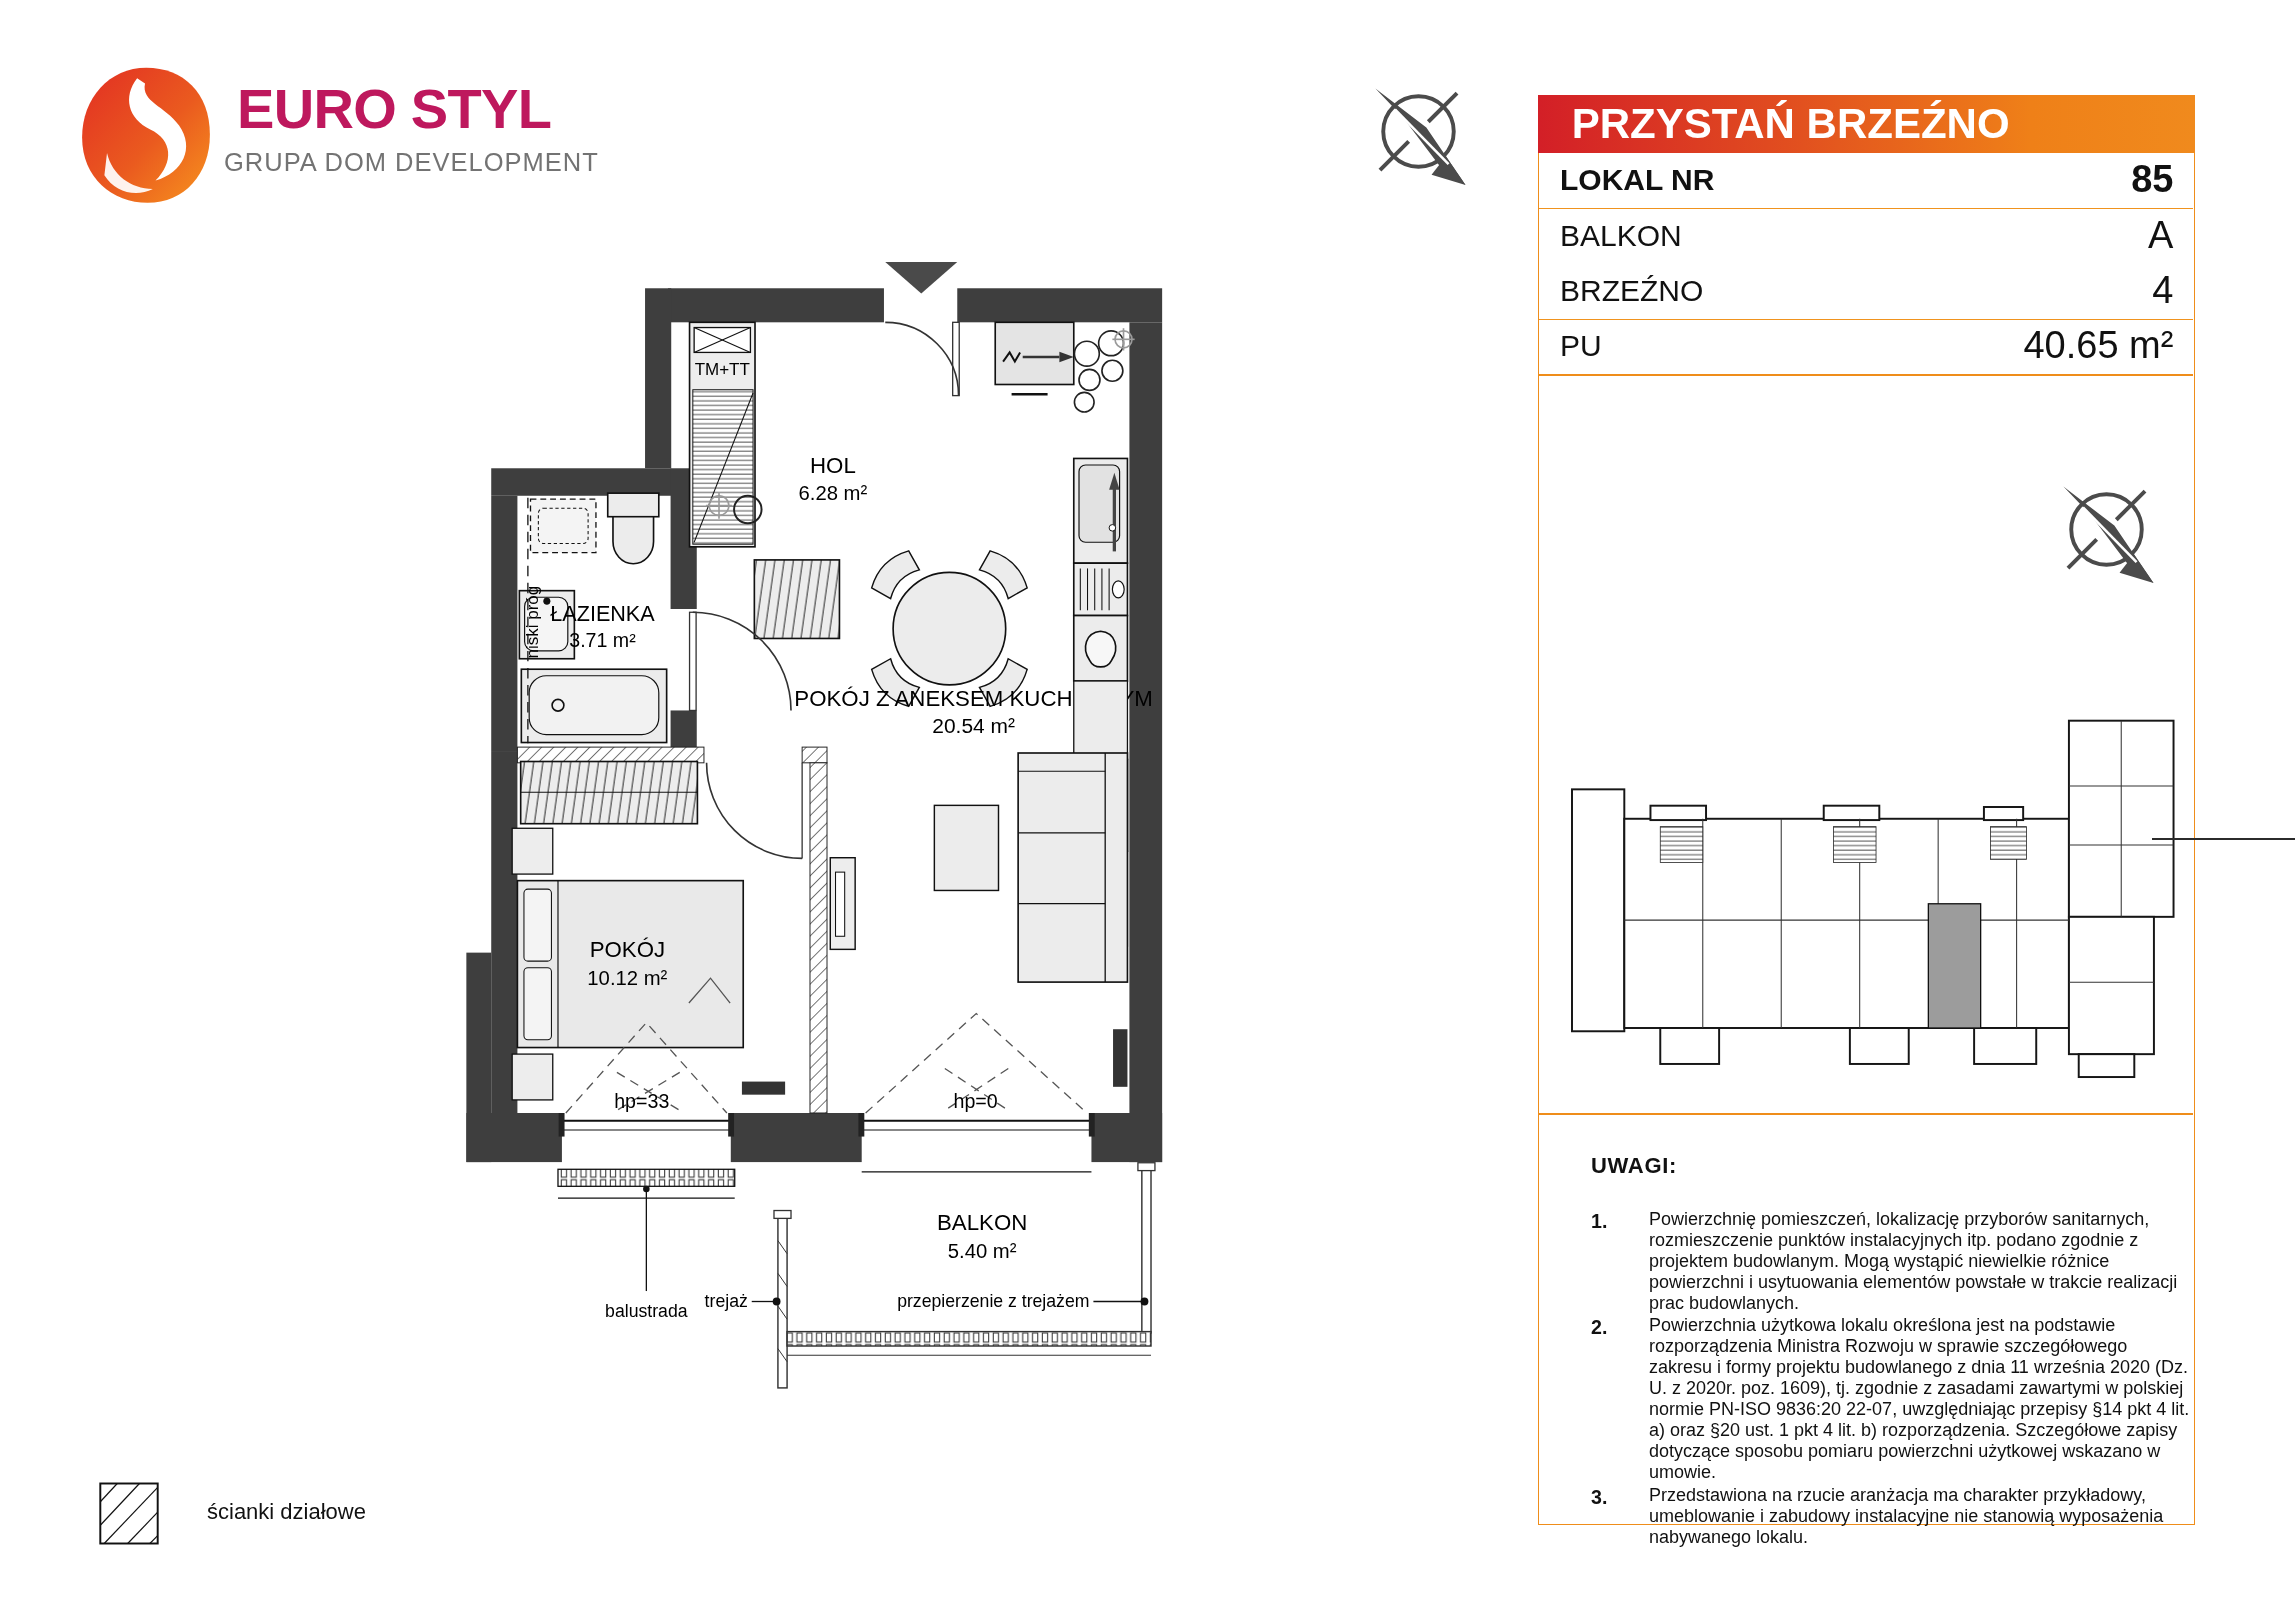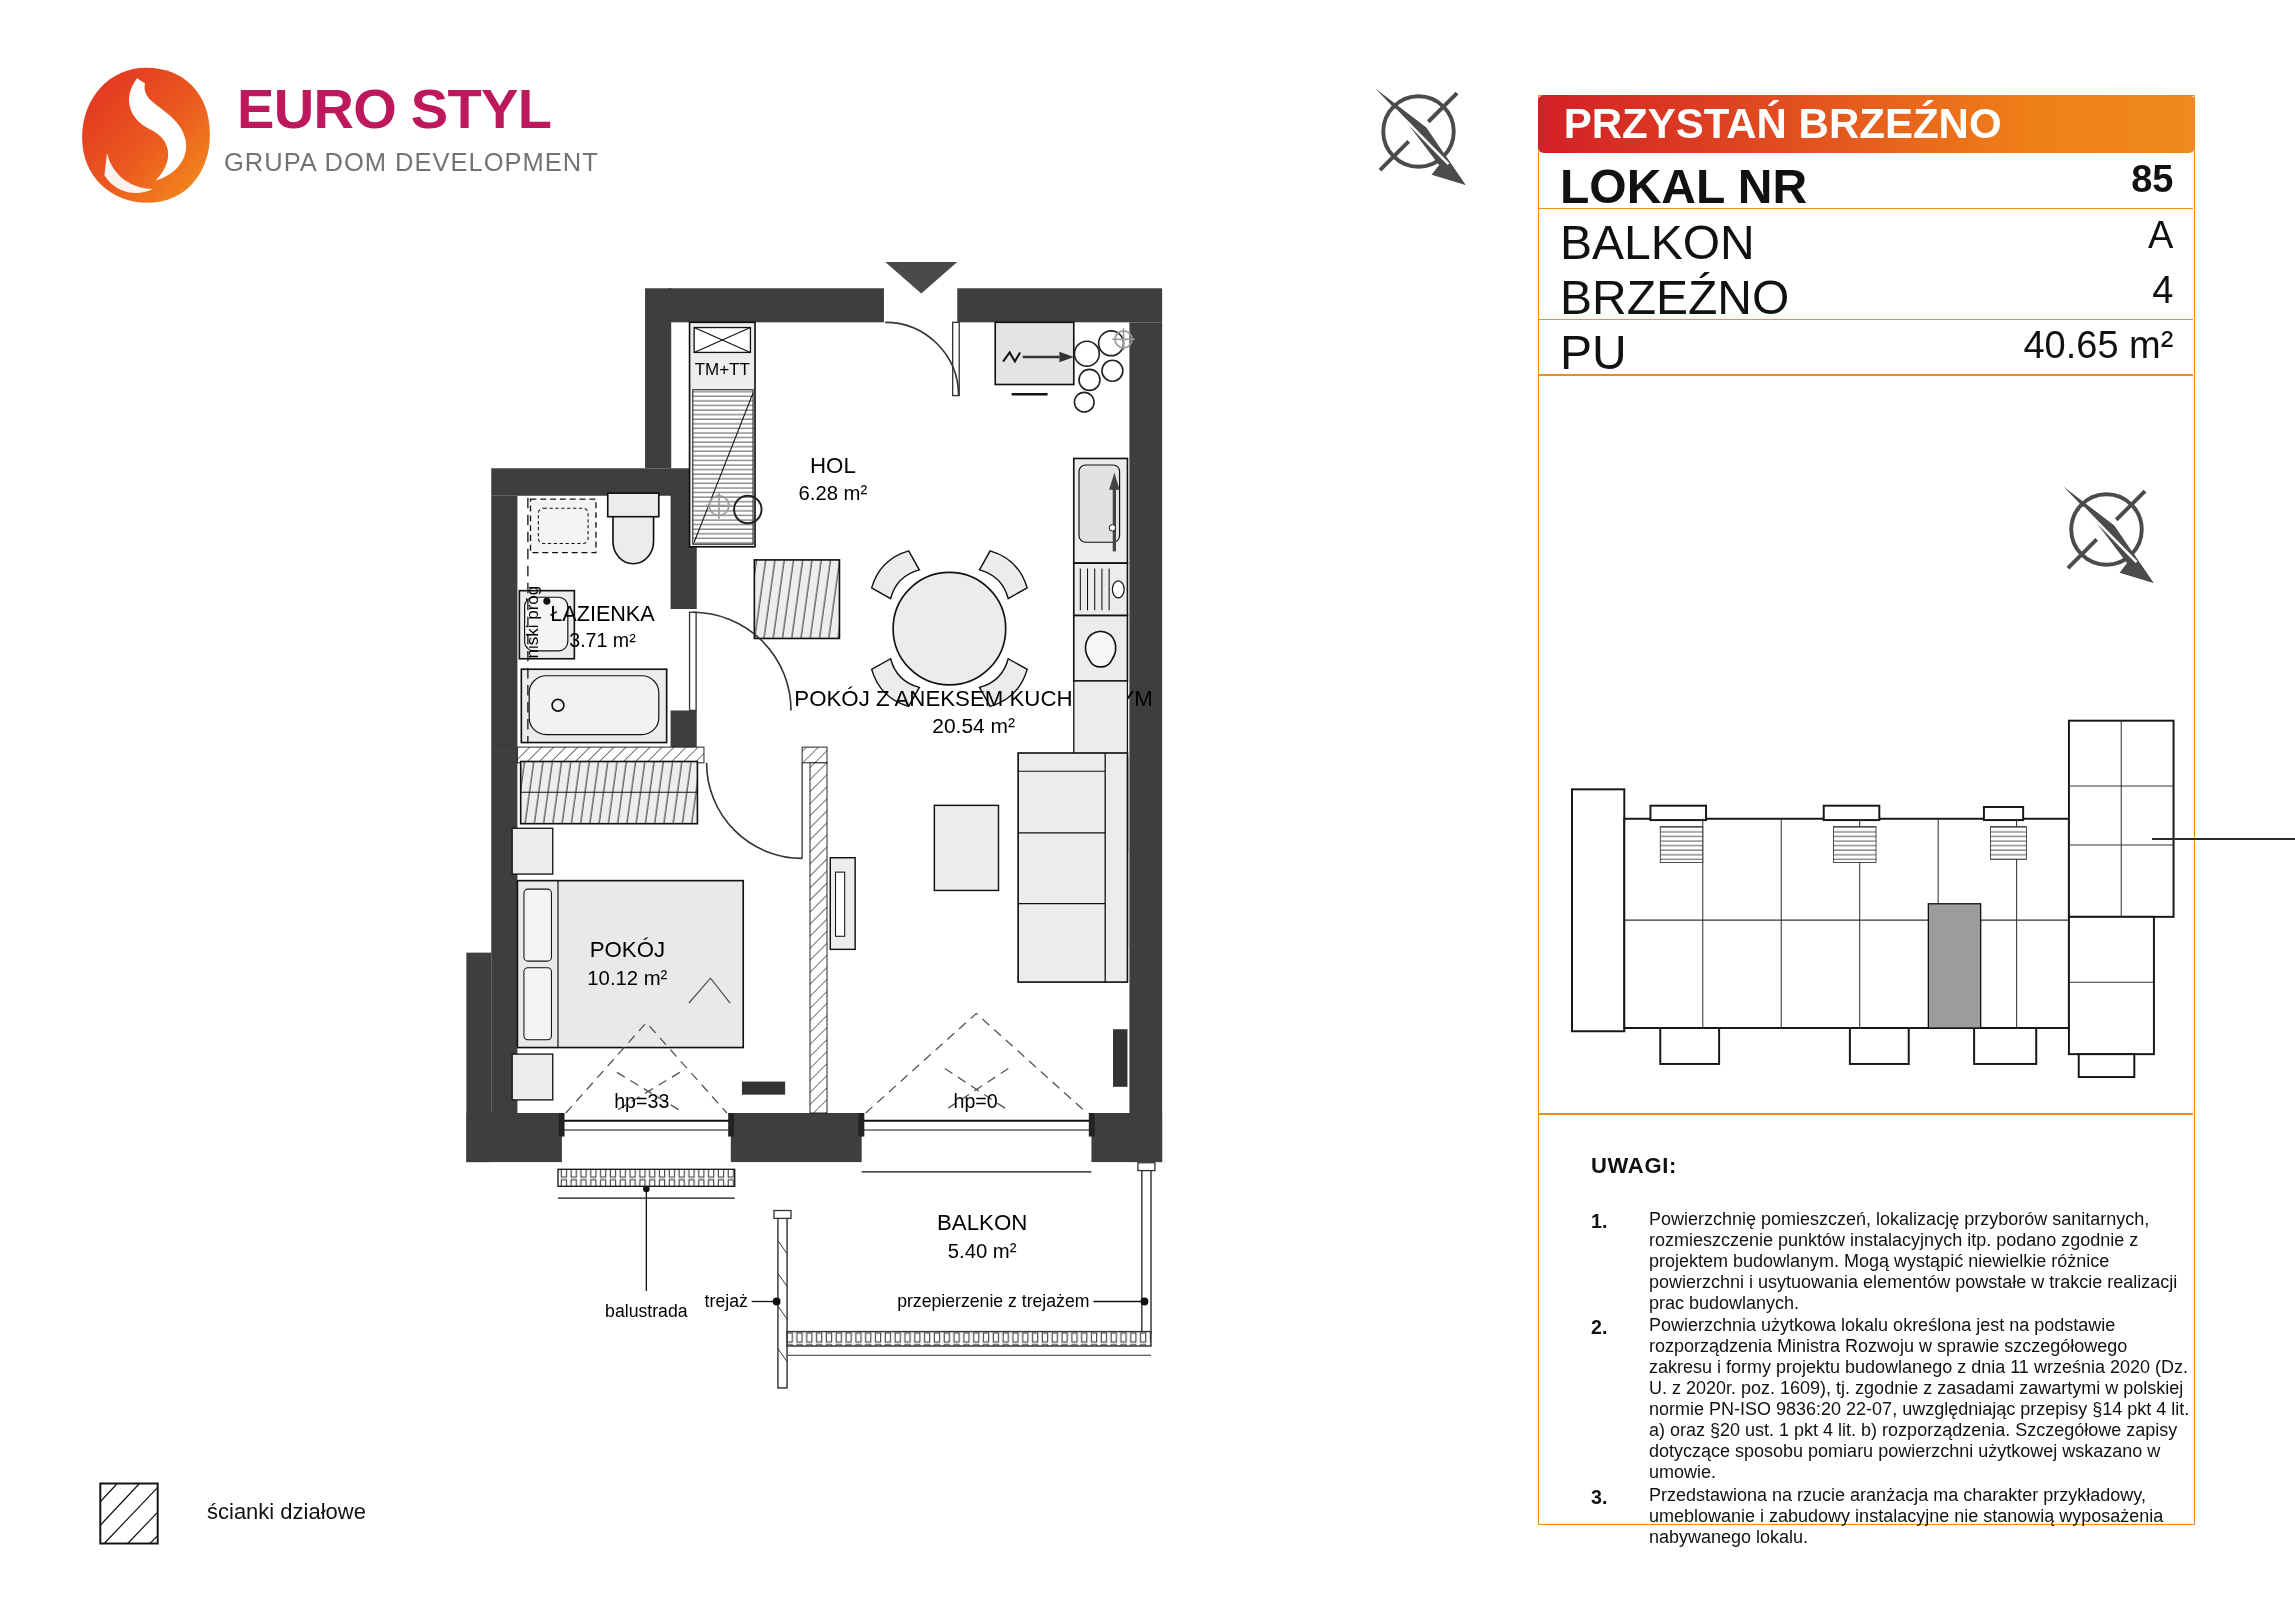--- a/index.html
+++ b/index.html
@@ -9,25 +9,25 @@
   
   #logo-title{position:absolute;left:237px;top:76px;font-size:56px;font-weight:bold;
               letter-spacing:-0.7px;color:#be185d;white-space:nowrap;}
   #logo-sub{position:absolute;left:224px;top:148px;font-size:25.5px;letter-spacing:1px;
             color:#737373;white-space:nowrap;}
   
   #panel{position:absolute;left:1538px;top:95px;width:657px;height:1430px;
          border:1.3px solid #ef8d1a;box-sizing:border-box;background:#fff;}
   #panel-header{position:absolute;left:-1.3px;top:-1.3px;width:657px;height:58px;
         background:linear-gradient(90deg,#d31f27 0%,#e04a20 35%,#ef8018 75%,#f08a1d 100%);
-        color:#fff;font-size:42px;font-weight:bold;line-height:58px;padding-left:26px;
-        box-sizing:border-box;white-space:nowrap;border-radius:6px;}
+        color:#fff;font-size:42px;font-weight:bold;line-height:58px;padding-left:34px;
+        box-sizing:border-box;white-space:nowrap;}
   .prow{position:absolute;left:0;width:654px;height:56px;background:#fff;
         border-bottom:1.3px solid #f0931e;box-sizing:border-box;}
-  .prow .lbl{position:absolute;left:21px;top:50%;transform:translateY(-54%);font-size:48px;margin-top:8px;}
+  .prow .lbl{position:absolute;left:21px;top:50%;transform:translateY(-54%);font-size:30px;}
   .prow .val{position:absolute;right:19.6px;top:50%;transform:translateY(-54%);font-size:38px;}
   .prow.bold .lbl,.prow.bold .val{font-weight:bold;}
   #row-pu{border-bottom:2.6px solid #ef8d1a;}
   #panel-divider{position:absolute;left:0;top:1017px;width:654px;height:2px;background:#ef8d1a;}
   
   #notes{position:absolute;left:0;top:1018px;width:654px;height:408px;box-sizing:border-box;
          padding:39px 1px 0 52px;}
   #notes h3{margin:0 0 30px 0;font-size:22px;font-weight:bold;letter-spacing:0.7px;}
   .note-row{display:flex;margin:0 0 1.3px 0;}
   .note-num{width:58px;flex:none;font-weight:bold;font-size:19.6px;line-height:25.5px;}

